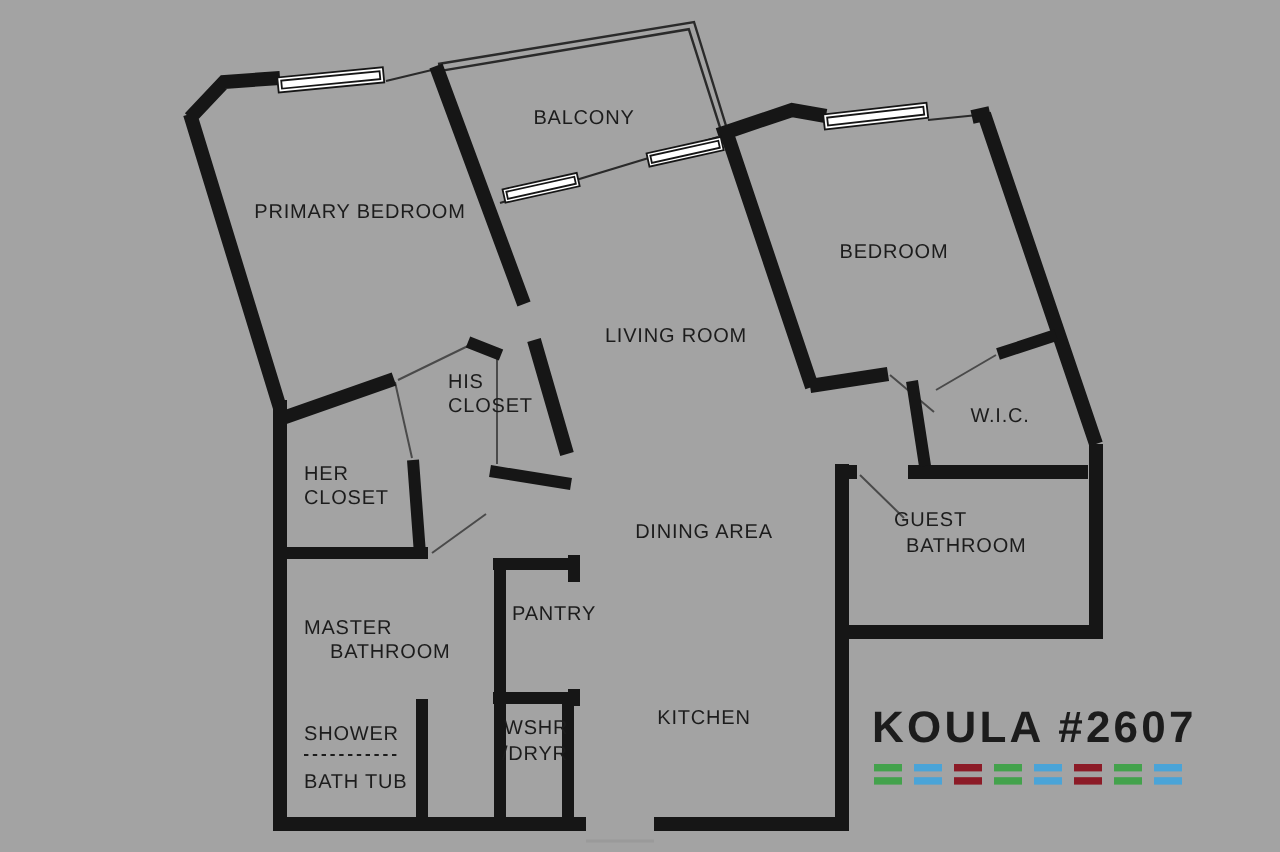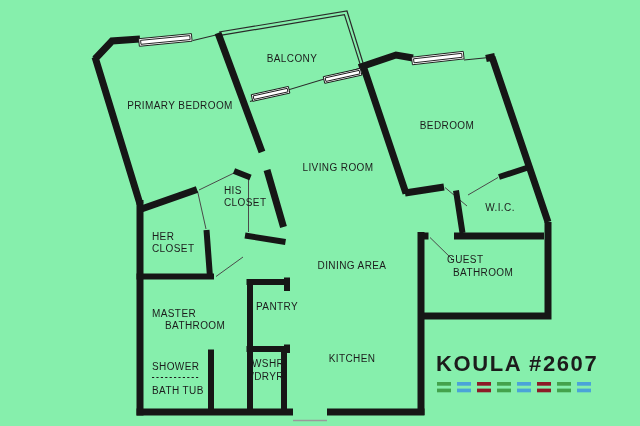--- a/index.html
+++ b/index.html
@@ -1,17 +1,17 @@
 <!DOCTYPE html>
 <html><head>
 <meta charset="utf-8">
 <style>
   html,body{margin:0;padding:0;background:#ffffff;}
   .canvas{
-    position:relative;width:640px;height:426px;background:#86efac;overflow:hidden;
+    position:relative;width:640px;height:426px;background:#a3a3a3;overflow:hidden;
     font-family:"Liberation Sans",sans-serif;
   }
   svg text{
     font-family:"Liberation Sans",sans-serif;
     fill:#1c1c1c;
     font-size:10px;
     letter-spacing:0.4px;
   }
   svg text.logo{
     font-size:22px;

